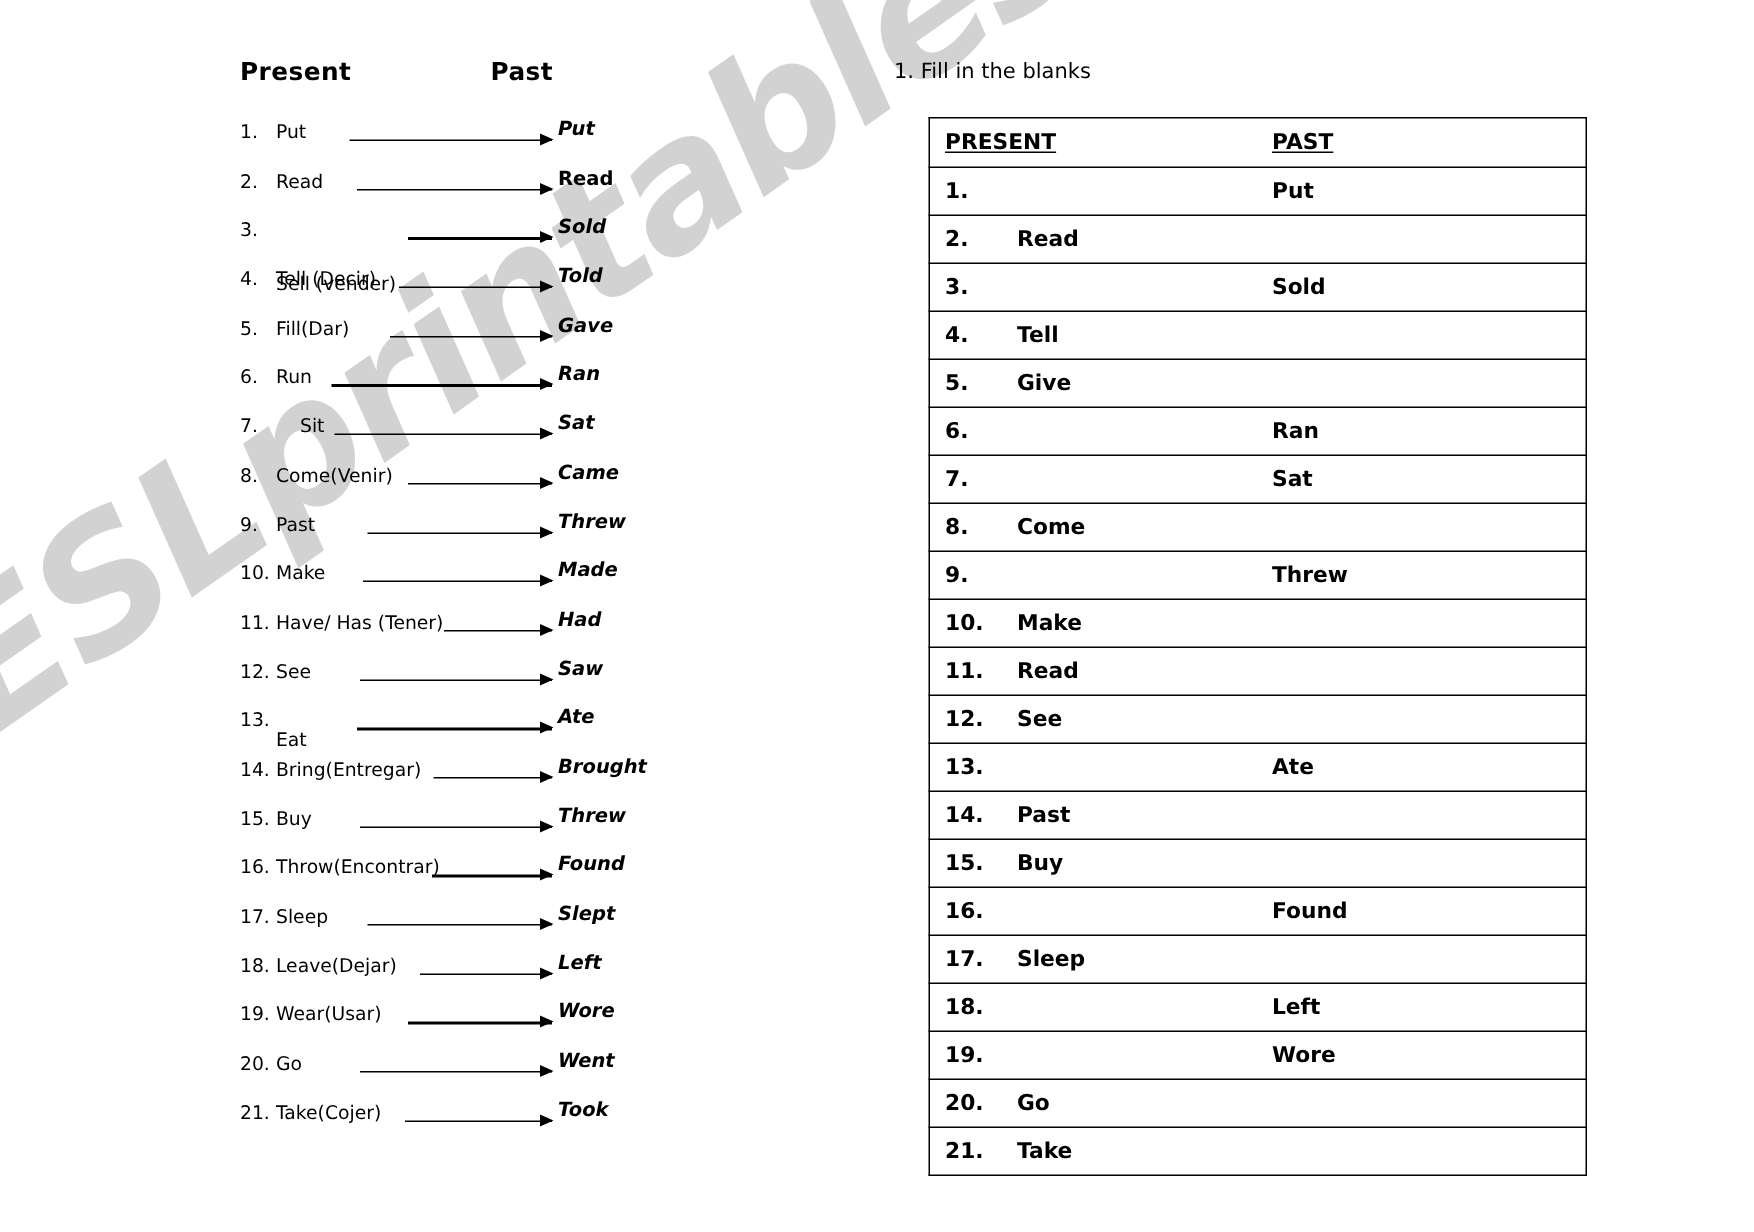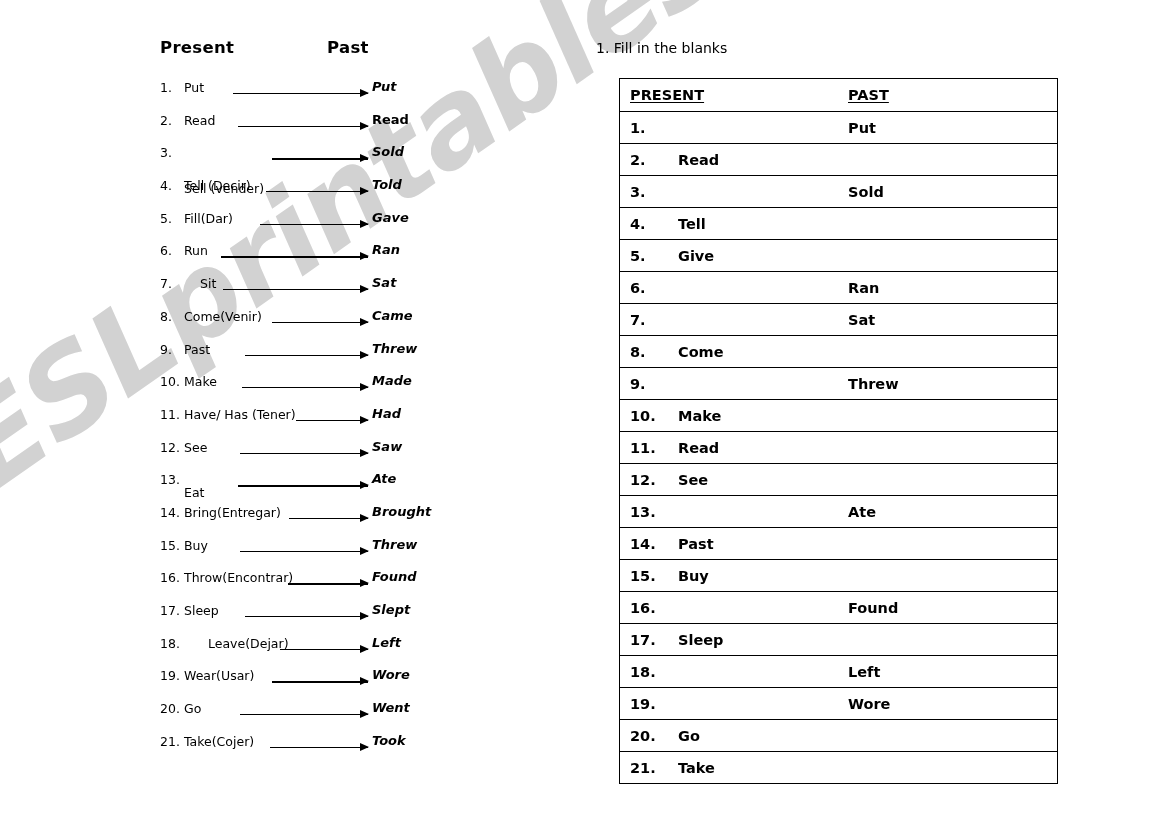--- a/index.html
+++ b/index.html
@@ -367,21 +367,21 @@
         <span class="pair-num">17.</span>
         <span class="pair-present" style="left: 24px;">Sleep</span>
         <span class="pair-arrow" style="left: 85px; width: 123px;">
           <span class="shaft"></span>
           <span class="head"></span>
         </span>
         <span class="pair-past">Slept</span>
       </div>
       <div class="pair-row">
         <span class="pair-num">18.</span>
-        <span class="pair-present" style="left: 24px; margin-left: 24px;">Leave(Dejar)</span>
+        <span class="pair-present" style="left: 24px;">Leave(Dejar)</span>
         <span class="pair-arrow" style="left: 120px; width: 88px;">
           <span class="shaft"></span>
           <span class="head"></span>
         </span>
         <span class="pair-past">Left</span>
       </div>
       <div class="pair-row">
         <span class="pair-num">19.</span>
         <span class="pair-present" style="left: 24px;">Wear(Usar)</span>
         <span class="pair-arrow" style="left: 112px; width: 96px;">

